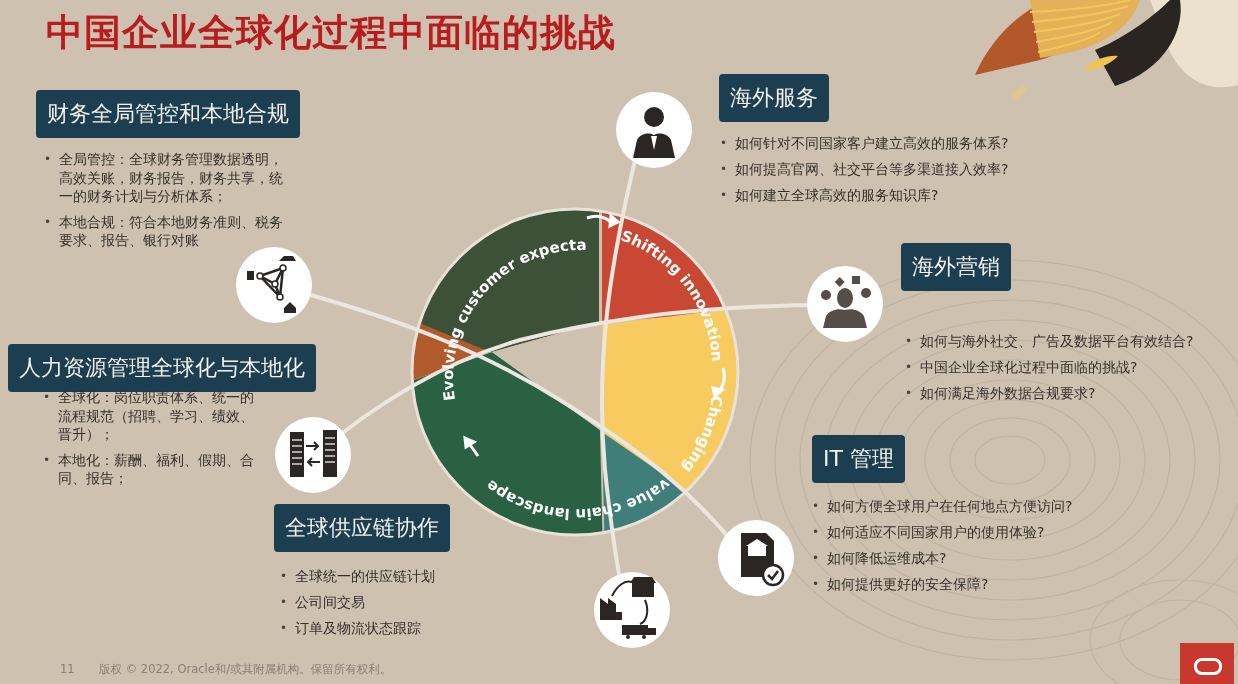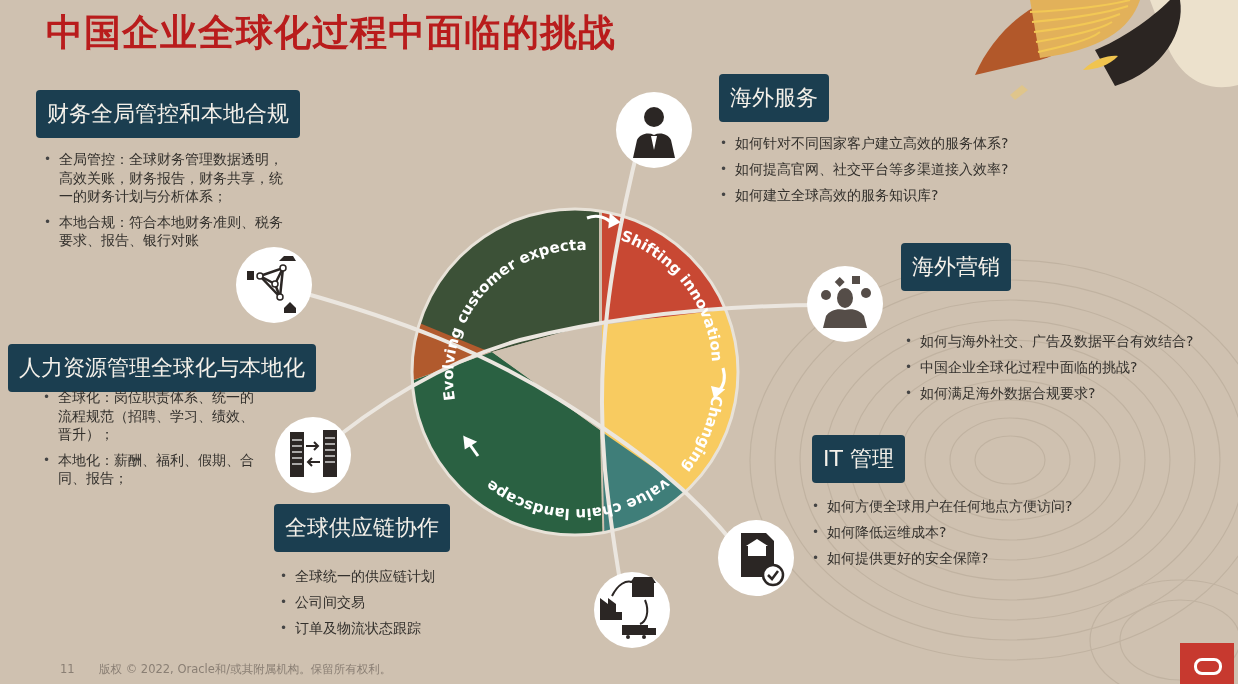--- a/index.html
+++ b/index.html
@@ -229,20 +229,21 @@
 <div class="hdr" style="left:901px; top:243px;">海外营销</div>
 <ul class="bl q" style="left:905px; top:288px; width:330px;margin-top:44px;">
   <li>如何与海外社交、广告及数据平台有效结合?</li>
   <li>中国企业全球化过程中面临的挑战?</li>
   <li>如何满足海外数据合规要求?</li>
 </ul>
 
 <div class="hdr" style="left:812px; top:435px;">IT 管理</div>
 <ul class="bl q" style="left:812px; top:497px; width:310px;">
   <li>如何方便全球用户在任何地点方便访问?</li>
+  <li>如何适应不同国家用户的使用体验?</li>
   <li>如何降低运维成本?</li>
   <li>如何提供更好的安全保障?</li>
 </ul>
 
 <div class="footer" style="left:60px;">11</div>
 <div class="footer" style="left:99px;">版权 © 2022, Oracle和/或其附属机构。保留所有权利。</div>
 
 <div class="oracle">
     <span></span>
   </div>

